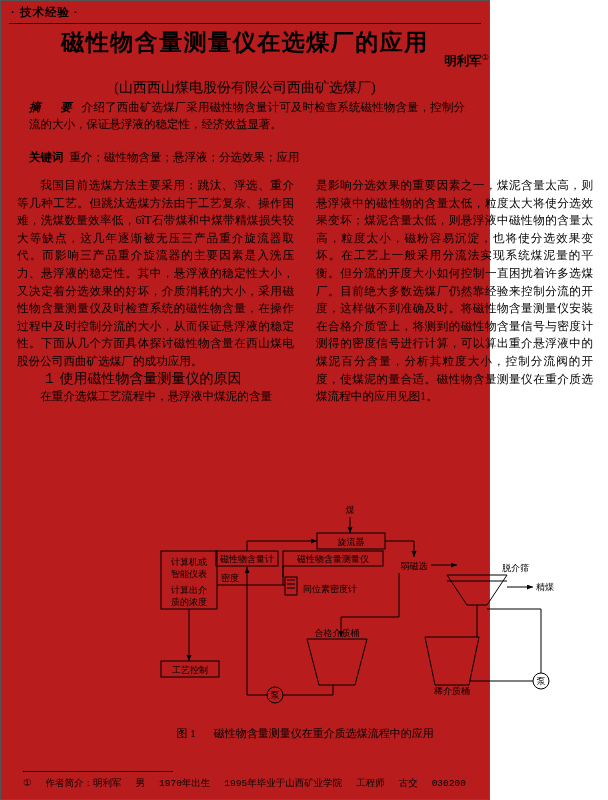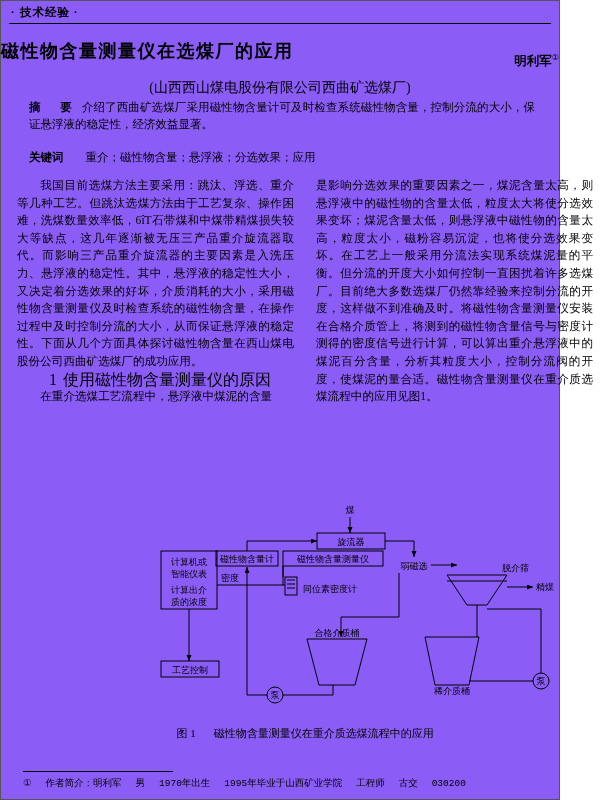--- a/index.html
+++ b/index.html
@@ -10,25 +10,25 @@
   body {
     width: 608px;
     height: 800px;
     font-family: "Liberation Serif", "DejaVu Serif", serif;
     color: #000;
     position: relative;
     overflow: hidden;
   }
   .page {
     position: relative;
-    width: 560px;
+    width: 490px;
     height: 800px;
     box-sizing: border-box;
     border: 1px solid #555;
-    background: #8b5cf6;
+    background: #b91c1c;
   }
   
   .header {
     position: absolute;
     left: 10px;
     top: 4px;
     font-size: 11.5px;
     font-weight: bold;
     letter-spacing: 1px;
     font-family: "Liberation Sans", "DejaVu Sans", sans-serif;
@@ -42,22 +42,23 @@
     right: 8px;
     top: 22px;
     border-top: 1px solid #000;
     height: 0;
   }
   
   .title {
     position: absolute;
     left: 0;
     right: 0;
-    top: 38px;
-    font-size: 18px;
+    top: 26px;
+    text-align: center;
+    font-size: 23px;
     font-weight: bold;
     letter-spacing: 1.5px;
     font-family: "Liberation Serif", "DejaVu Serif", serif;
   }
   .author {
     position: absolute;
     left: 0;
     right: 0;
     top: 52px;
     text-align: right;
@@ -85,32 +86,33 @@
     top: 98px;
     font-size: 11.5px;
     line-height: 17px;
     text-align: justify;
     text-justify: inter-ideograph;
   }
   .abstract .lbl {
     font-weight: bold;
     letter-spacing: 4px;
     margin-right: 6px;
+    font-style: italic;
   }
   .keywords {
     position: absolute;
     left: 28px;
     right: 24px;
     top: 148px;
     font-size: 11.5px;
     line-height: 17px;
   }
   .keywords .lbl {
     font-weight: bold;
-    margin-right: 22px;
+    margin-right: 6px;
   }
   
   .cols {
     position: absolute;
     left: 16px;
     top: 176px;
     width: 576px;
     display: flex;
     gap: 22px;
   }
@@ -124,21 +126,22 @@
   .col p {
     margin: 0;
     text-indent: 2em;
   }
   .col p.noindent {
     text-indent: 0;
   }
   .sec-head {
     margin: 2px 0 0 0;
     text-indent: 0;
-    font-size: 16px;
+    font-size: 14px;
+    font-family: Liberation Mono, monospace;
   }
   .sec-head .num {
     margin-right: 6px;
   }
   
   .figure {
     position: absolute;
     left: 16px;
     top: 488px;
     width: 576px;

